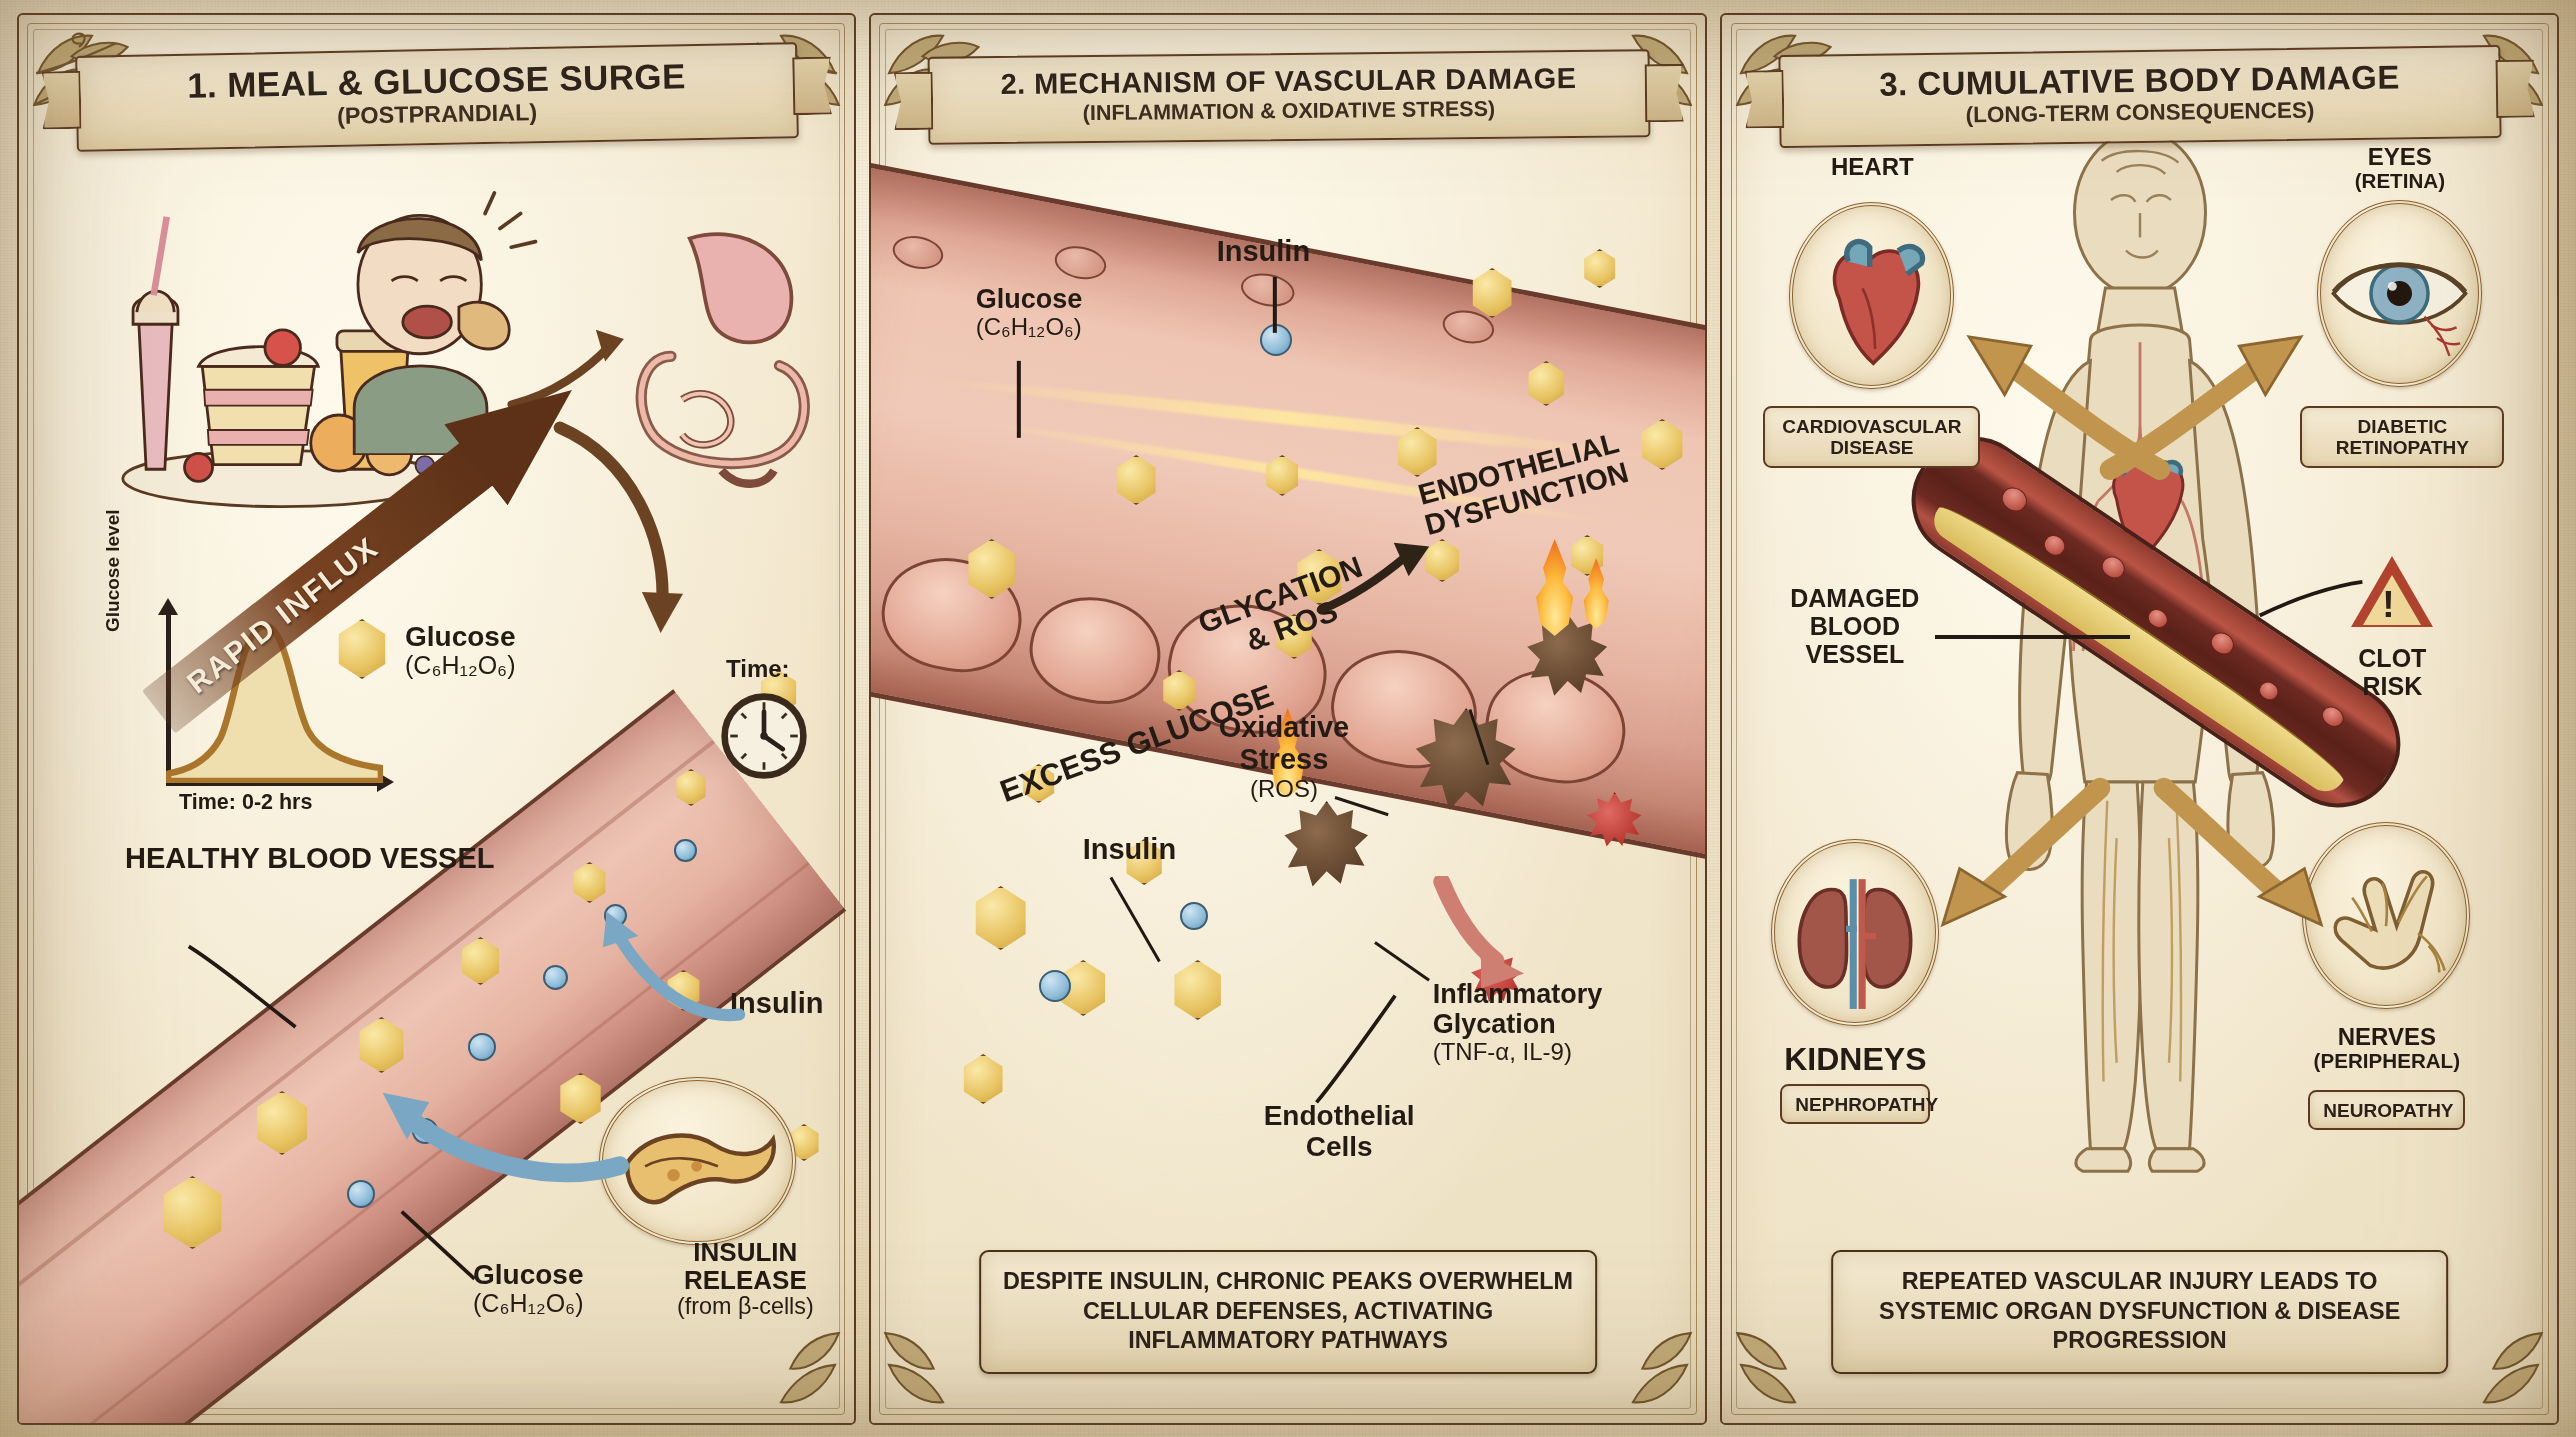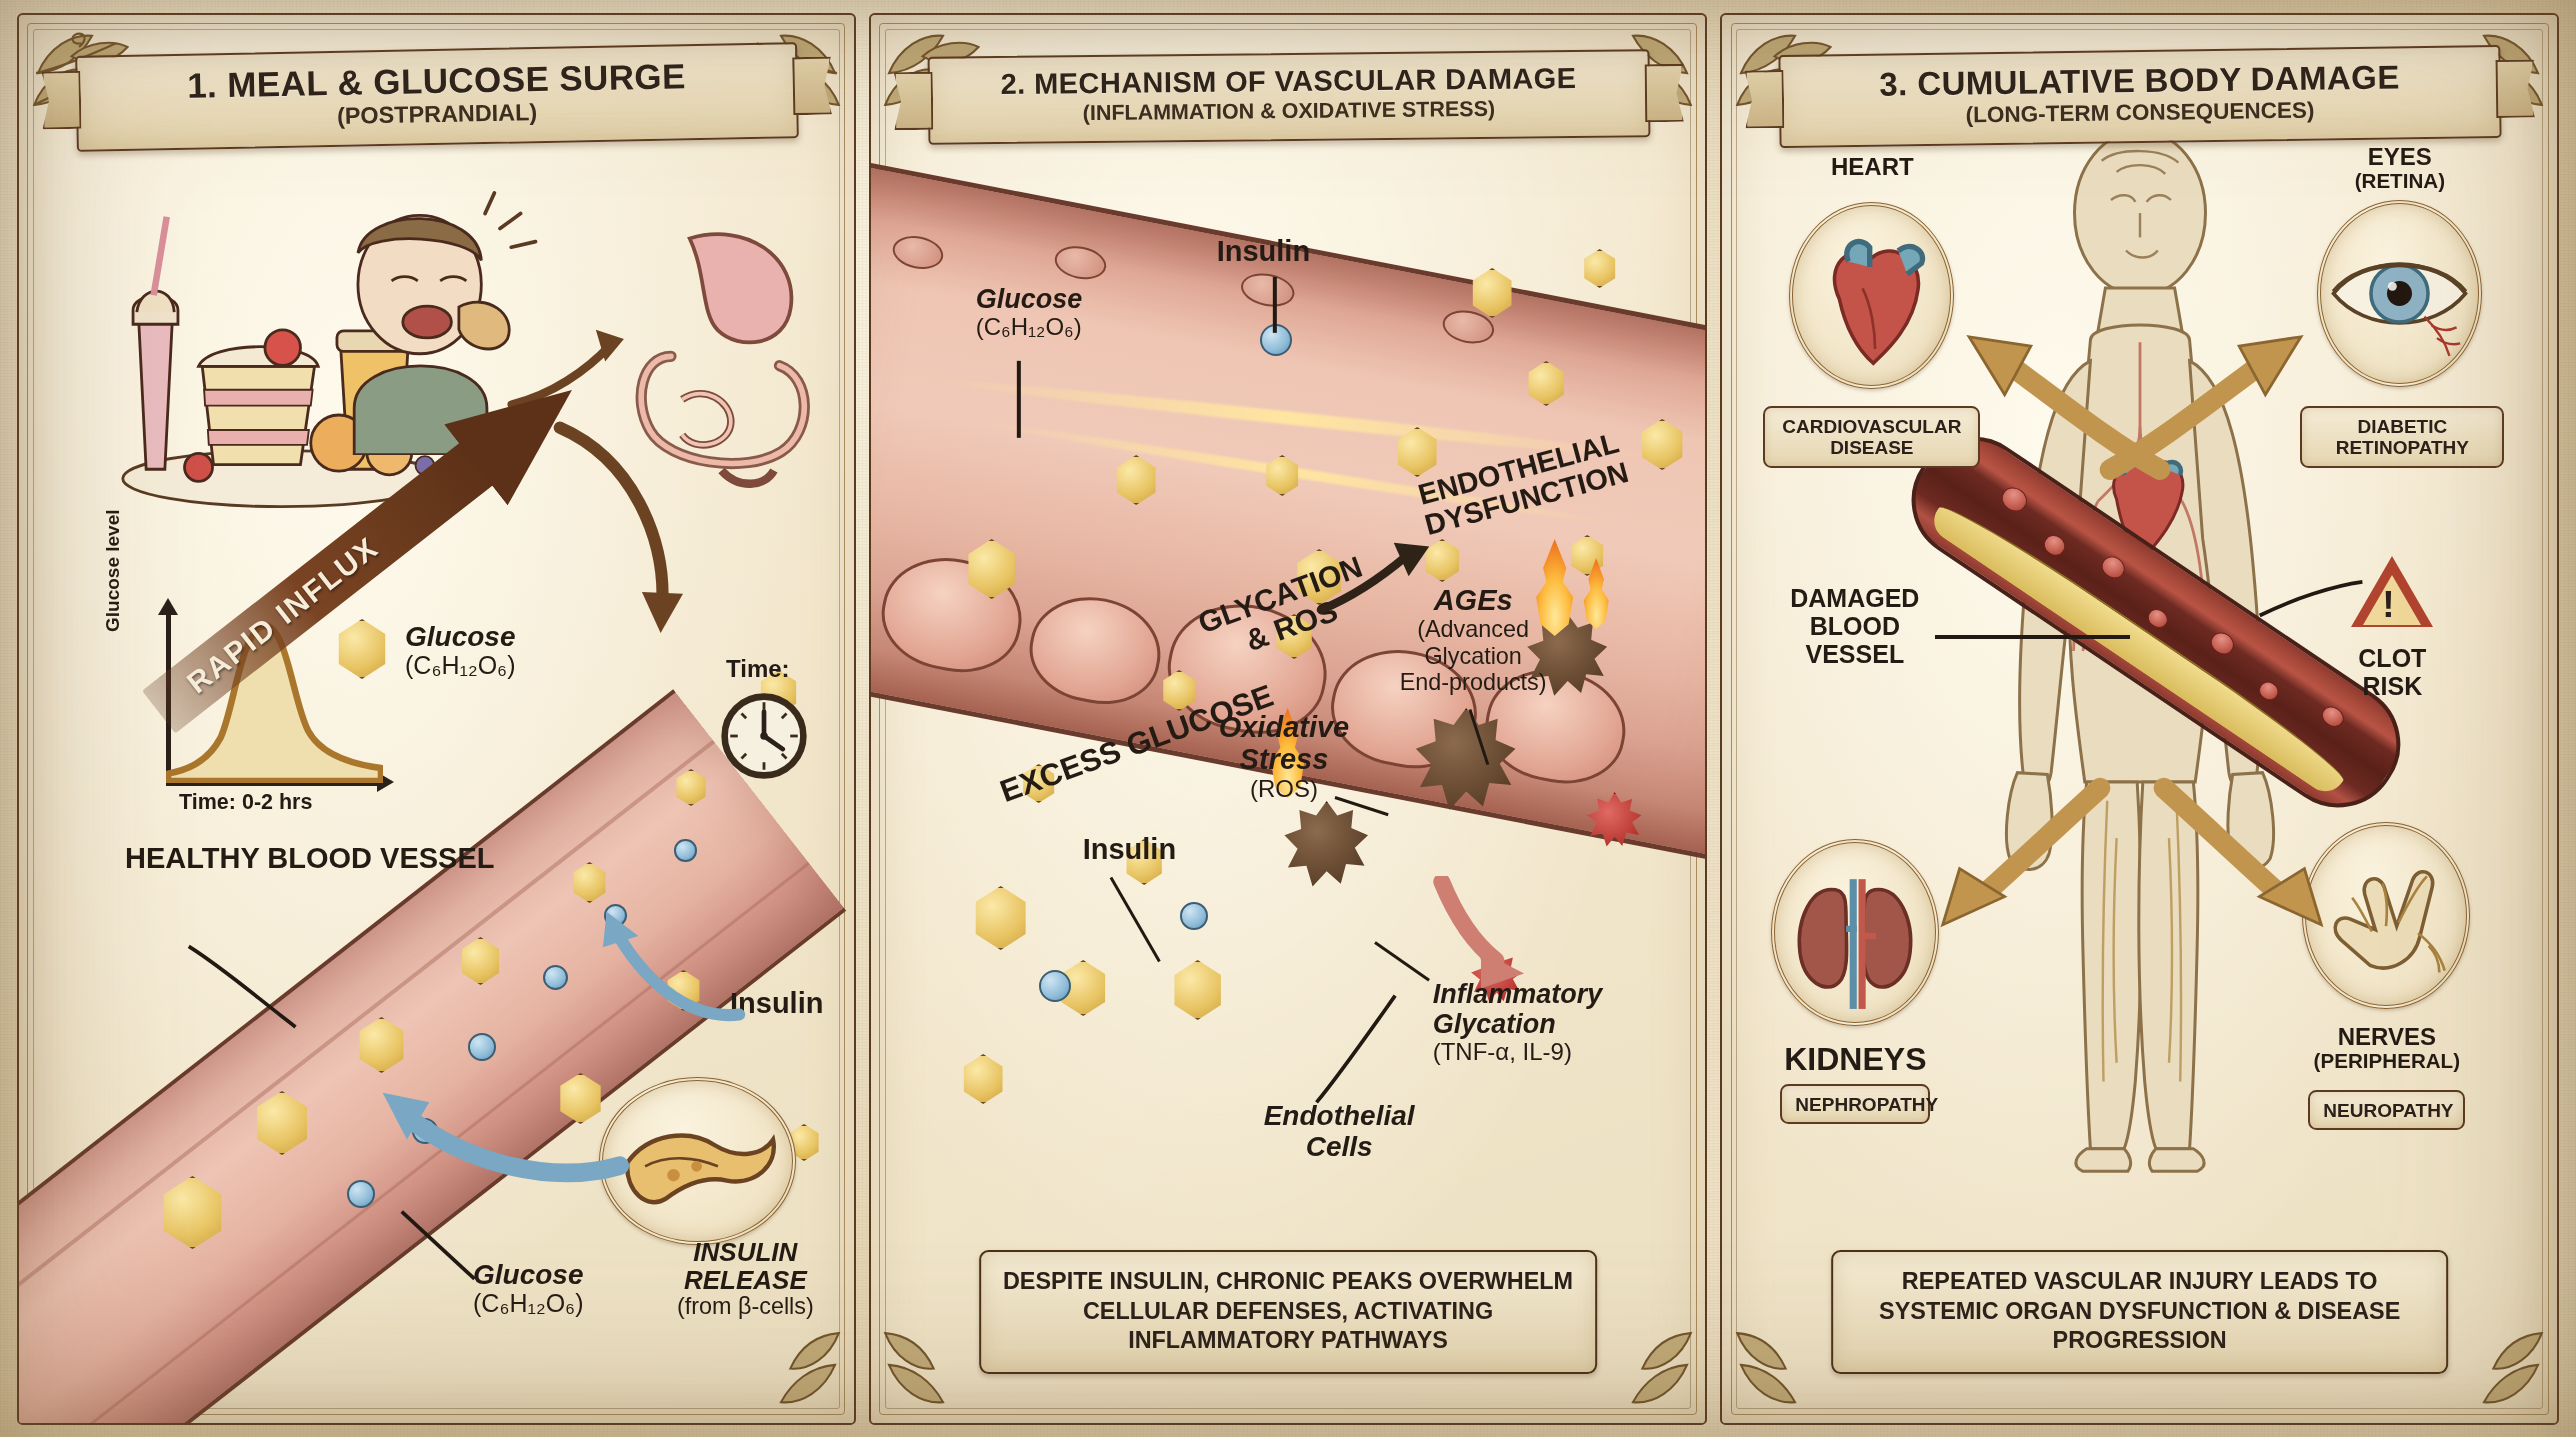--- a/index.html
+++ b/index.html
@@ -111,21 +111,21 @@
     color:#2b211a; line-height:1.02; white-space:nowrap;
     text-shadow: 0 0.9px 0 rgba(255,255,255,.45);
   }
   .banner .t2{
     font-size:23.4px; font-weight:bold; color:#3b2d21;
     margin-top:2.8px; white-space:nowrap;
   }
 
   
   .lab{ position:absolute; color:#241b14; line-height:1.06; }
-  .lab .big{ font-weight:bold;font-style:italic; }
+  .lab .big{ font-weight:bold; }
   .lab .sub{ font-weight:normal; }
   .lab.caps{ font-weight:bold; text-transform:uppercase; }
   .ctr{ text-align:center; }
 
   
   .lead{ position:absolute; background:#221a12; transform-origin: 0 50%; }
 
   
   .vessel1{
     position:absolute;
@@ -644,26 +644,20 @@
     <svg style="position:absolute;left:444px;top:524px;width:122px;height:84px;" viewBox="0 0 130 90">
       <path d="M6 76 C40 62 72 40 98 18" fill="none" stroke="#2f2318" stroke-width="9" stroke-linecap="round"></path>
       <path d="M84 4 L122 8 L100 40 Z" fill="#2f2318"></path>
     </svg>
 
     <div class="diag ctr" style="left:547px;top:438px;font-size:29px;transform:rotate(-15deg);line-height:1.08;">
       <div>ENDOTHELIAL</div>
       <div>DYSFUNCTION</div>
     </div>
 
-    <div class="lab ctr" style="left:529px;top:569px;font-size:29px;line-height:1.12;">
-      <div class="big">AGEs</div>
-      <div class="sub" style="font-size:23.4px;">(Advanced</div>
-      <div class="sub" style="font-size:23.4px;">Glycation</div>
-      <div class="sub" style="font-size:23.4px;">End-products)</div>
-    </div>
     <div class="lead" style="left:599px;top:693px;width:58px;height:2.8px;transform:rotate(72deg);"></div>
 
     <div class="lab ctr" style="left:348px;top:697px;font-size:29px;line-height:1.1;">
       <div class="big">Oxidative</div>
       <div class="big">Stress</div>
       <div class="sub" style="font-size:24px;">(ROS)</div>
     </div>
     <div class="lead" style="left:464px;top:781px;width:56px;height:2.8px;transform:rotate(18deg);"></div>
 
     <div class="lab" style="left:212px;top:819px;font-size:29px;font-weight:bold;">Insulin</div>

